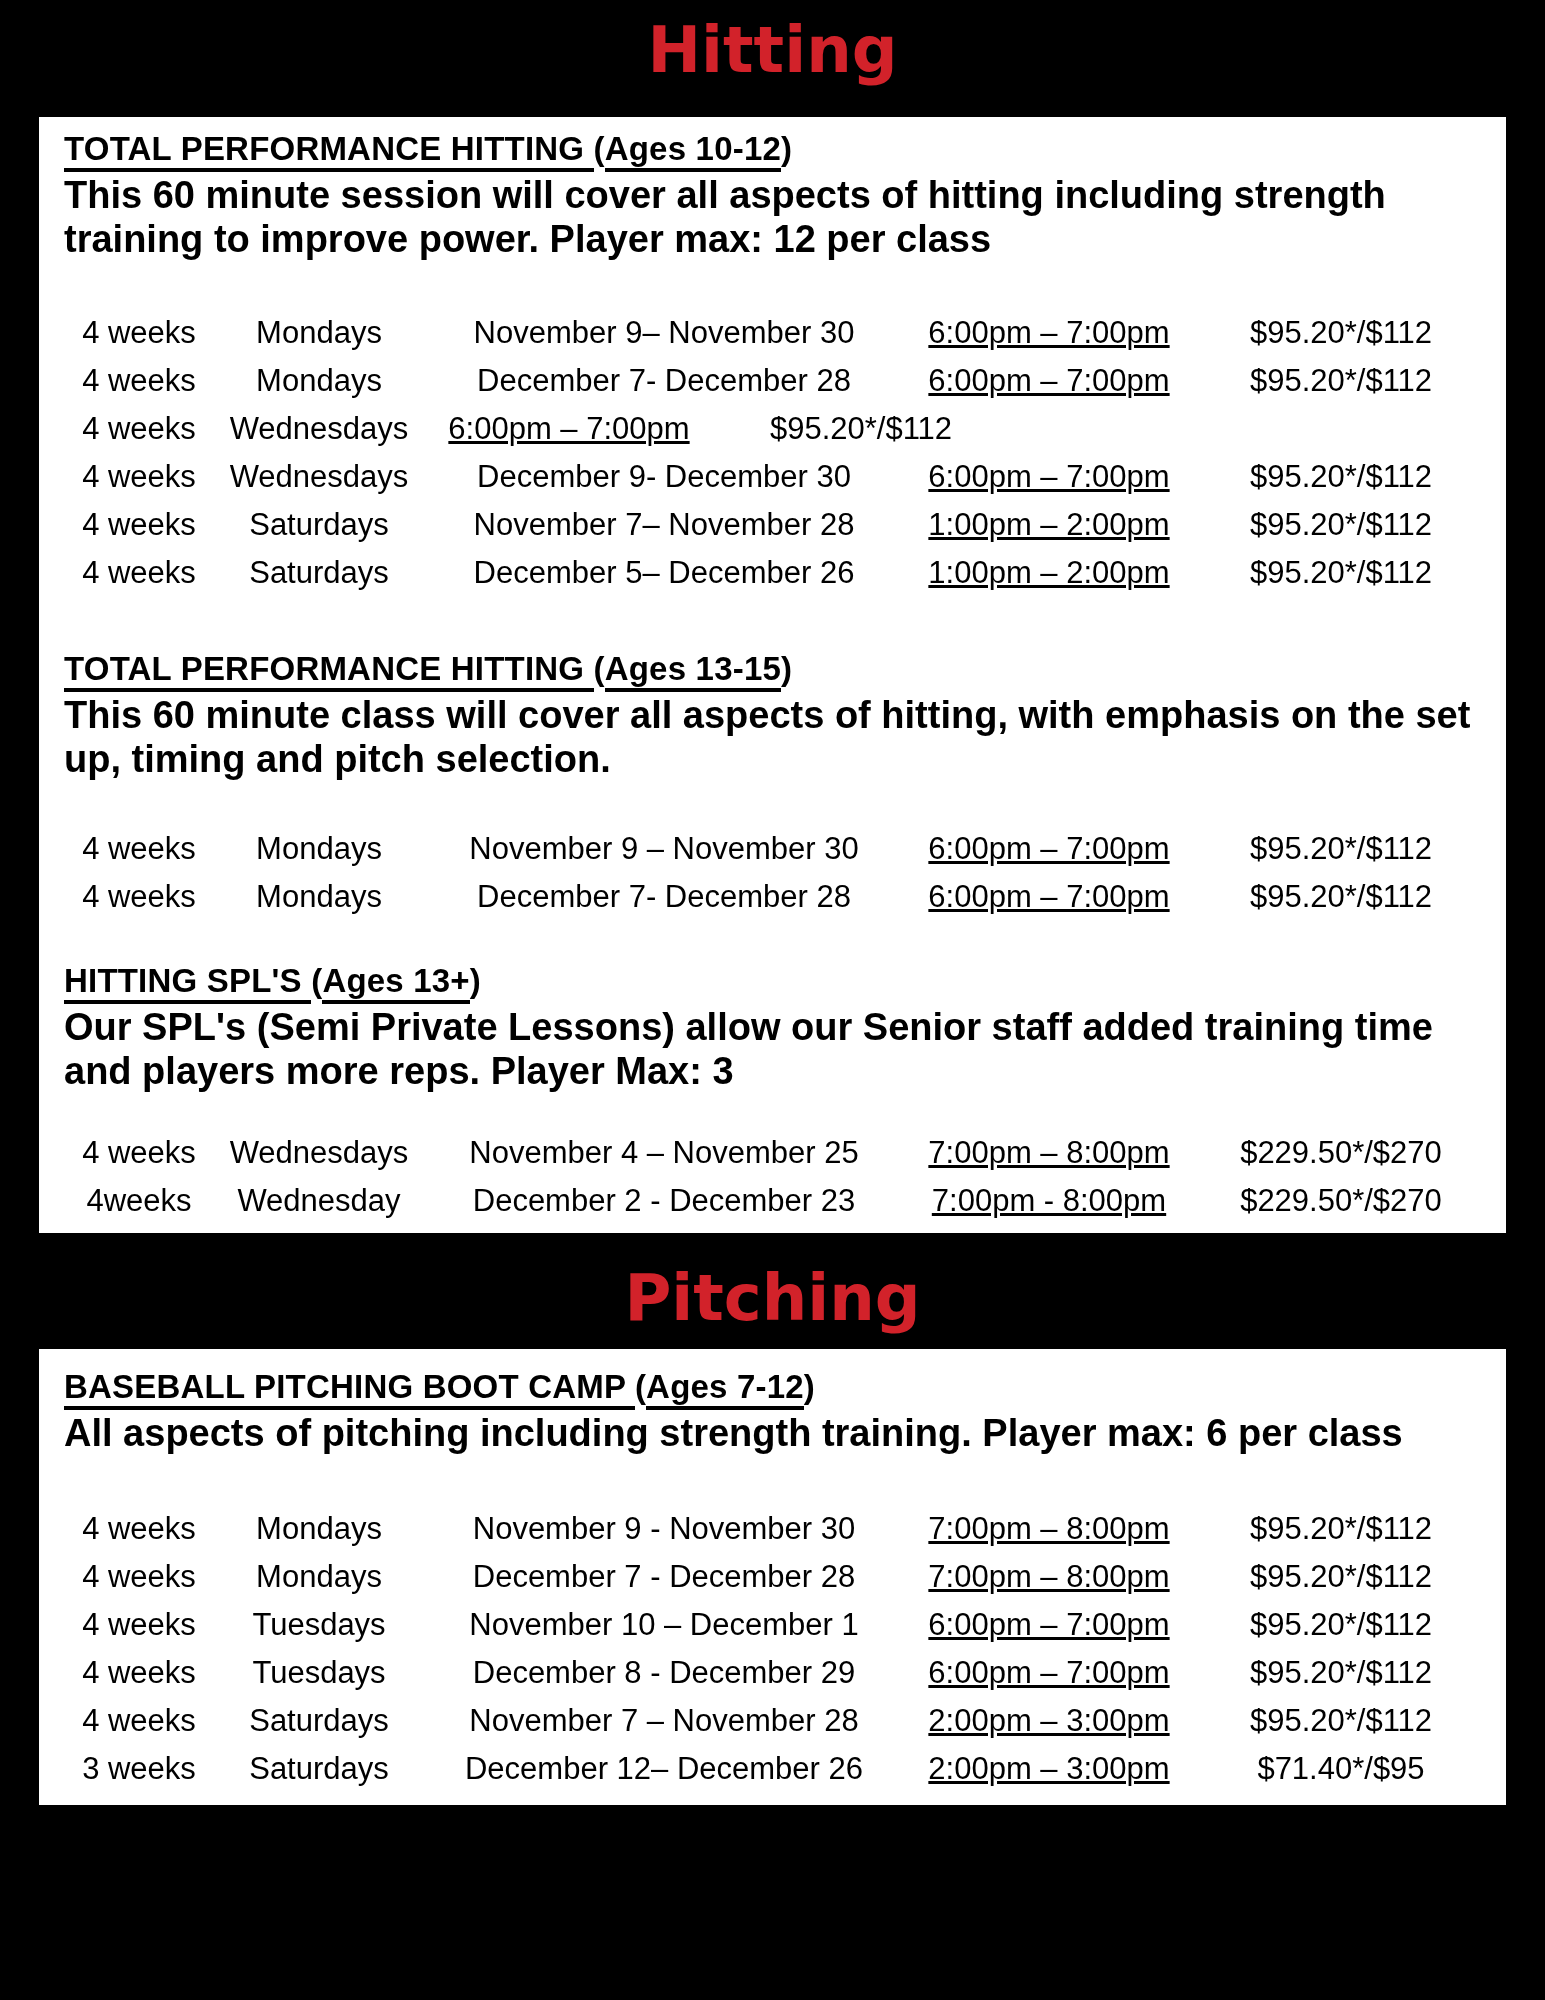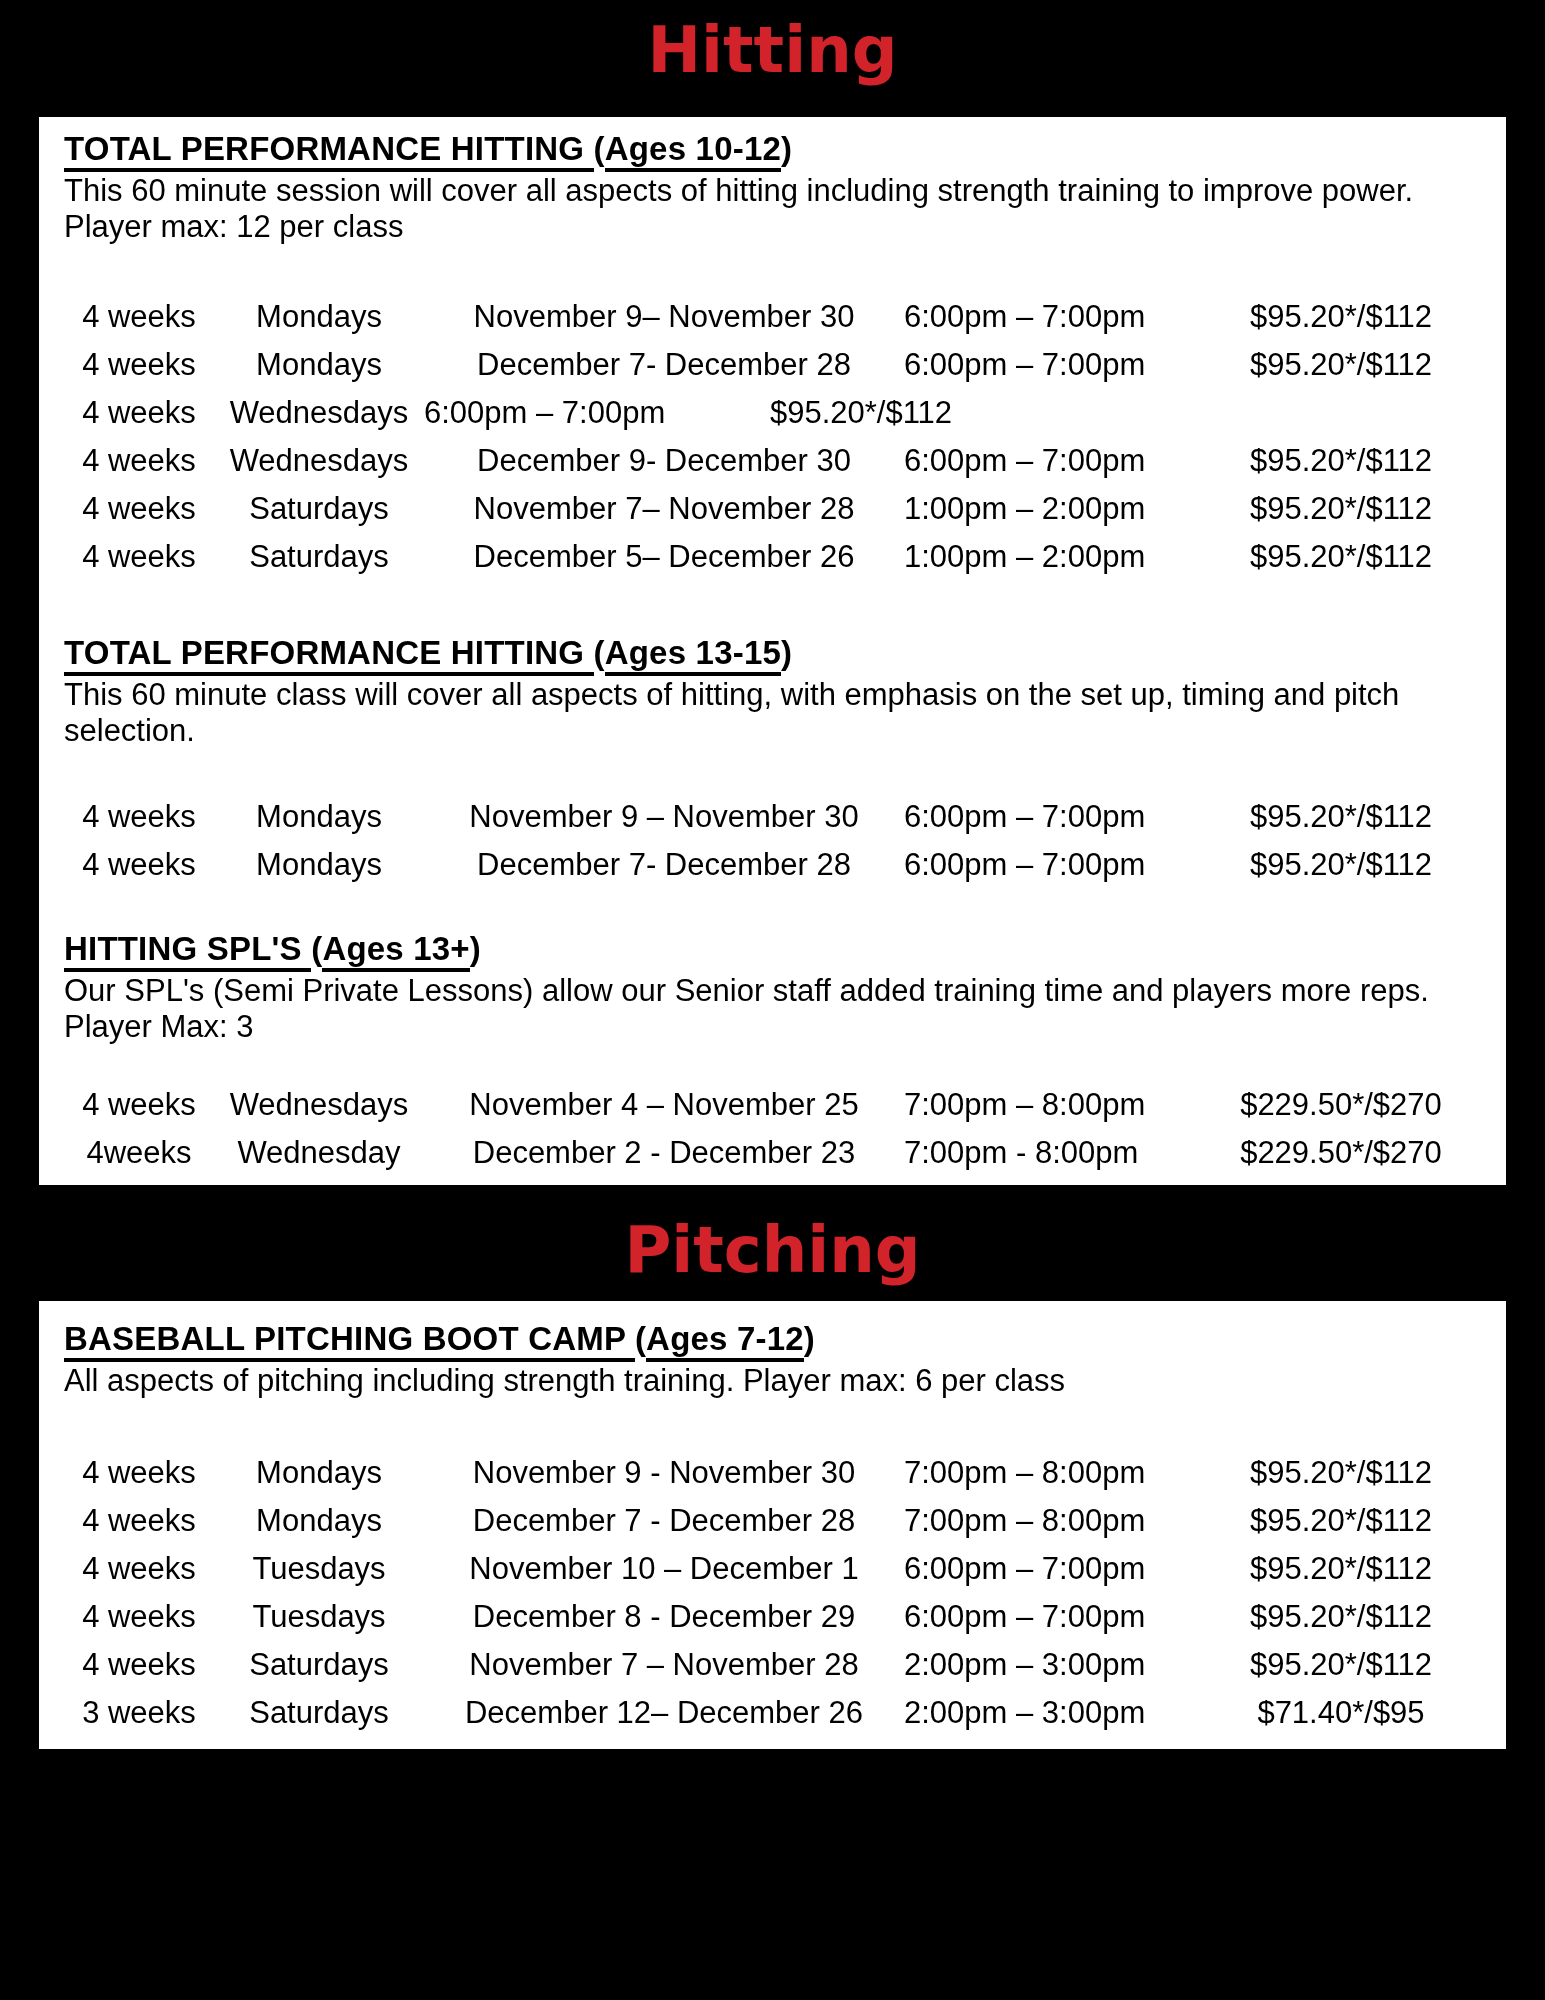--- a/index.html
+++ b/index.html
@@ -36,43 +36,44 @@
   .section-heading {
     font-size: 33px;
     font-weight: bold;
     line-height: 48px;
     margin: 0;
     letter-spacing: 0.2px;
   }
   .hu { border-bottom: 4px solid #000000; padding-bottom: 1px; }
 
   .section-desc {
-    font-size: 31px;
-    line-height: 36px;
+    font-size: 38px;
+    line-height: 44px;
     margin: 0;
     max-width: 1424px;
+    font-weight: bold;
   }
   .mt-48 { margin-top: 48px; }
   .mt-36 { margin-top: 36px; }
   .mb-50 { margin-bottom: 50px !important; }
   .mb-48 { margin-bottom: 48px !important; }
   .mb-44 { margin-bottom: 44px !important; }
   .mb-36 { margin-bottom: 36px !important; }
 
   .schedule { margin: 0; }
   .srow {
     display: flex;
     font-size: 31px;
     line-height: 48px;
     white-space: nowrap;
   }
   .c-dur   { width: 150px; text-align: center; }
   .c-day   { width: 210px; text-align: center; }
   .c-dates { width: 480px; text-align: center; }
-  .c-time  { width: 290px; text-align: left; }
+  .c-time  { width: 290px; text-align: center; text-decoration: underline; }
   .c-price { width: 294px; text-align: center; }
 </style>
 </head>
 <body>
 
 <div class="page">
 
   <h1 class="main-title" id="hitting-title" style="color: rgb(210, 34, 42);">Hitting</h1>
 
   <div class="box" id="hitting-box">

